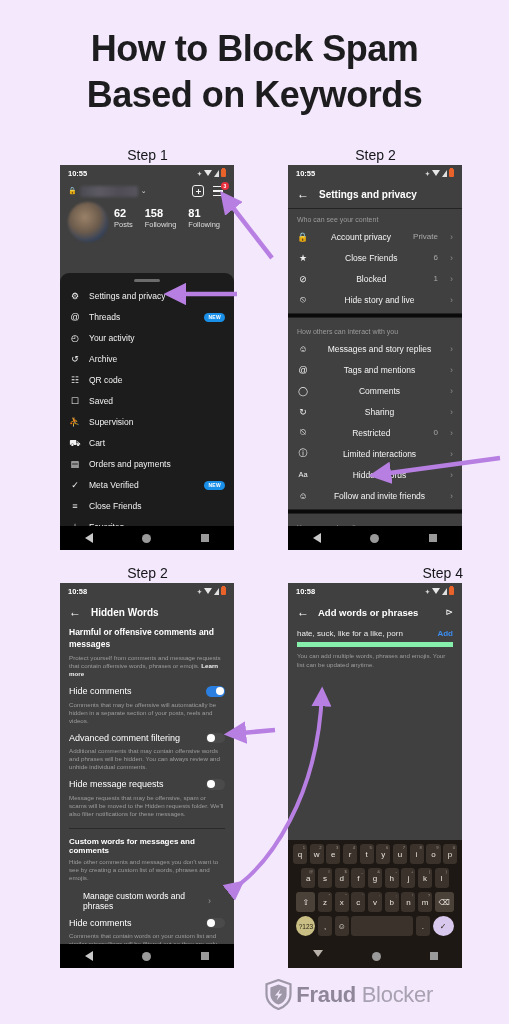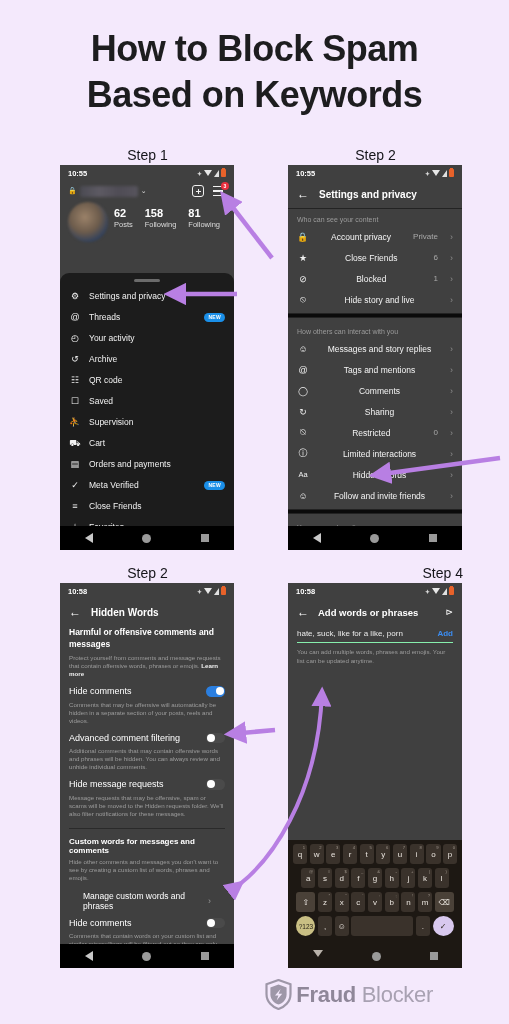--- a/index.html
+++ b/index.html
@@ -194,21 +194,21 @@
               padding: 4px 23px; }
   .link-row .lr-lb { font-size: 8.5px; color: #fff; }
 
   
   .p4-top { display: flex; align-items: center; gap: 9px; padding: 7px 9px 7px 9px; }
   .p4-title { font-size: 9.5px; font-weight: bold; color: #fff; flex: 1; }
   .share-ic { color: #fff; font-size: 9px; }
   .p4-inputwrap {
     display: flex; align-items: center; justify-content: space-between;
     margin: 4px 9px 0 9px; padding-bottom: 4px;
-    border-bottom: 1px solid #86efac;
+    border-bottom: 5px solid #86efac;
   }
   .p4-input { font-size: 8px; color: #eaeaea; flex: 1; }
   .p4-add { font-size: 8px; color: #3b8cf0; font-weight: bold; }
   .p4-hint { font-size: 6.2px; color: #9d9d9d; padding: 5px 9px; line-height: 8.5px; }
 
   .kb { position: absolute; left: 0; right: 0; bottom: 24px; height: 104px;
         background: #1d1813; padding: 4px 2px 3px 2px; }
   .kb-row { display: flex; justify-content: center; gap: 2.5px; margin-bottom: 4px; }
   .key {
     background: #3a322b; border-radius: 3px; color: #e8e3dd;

